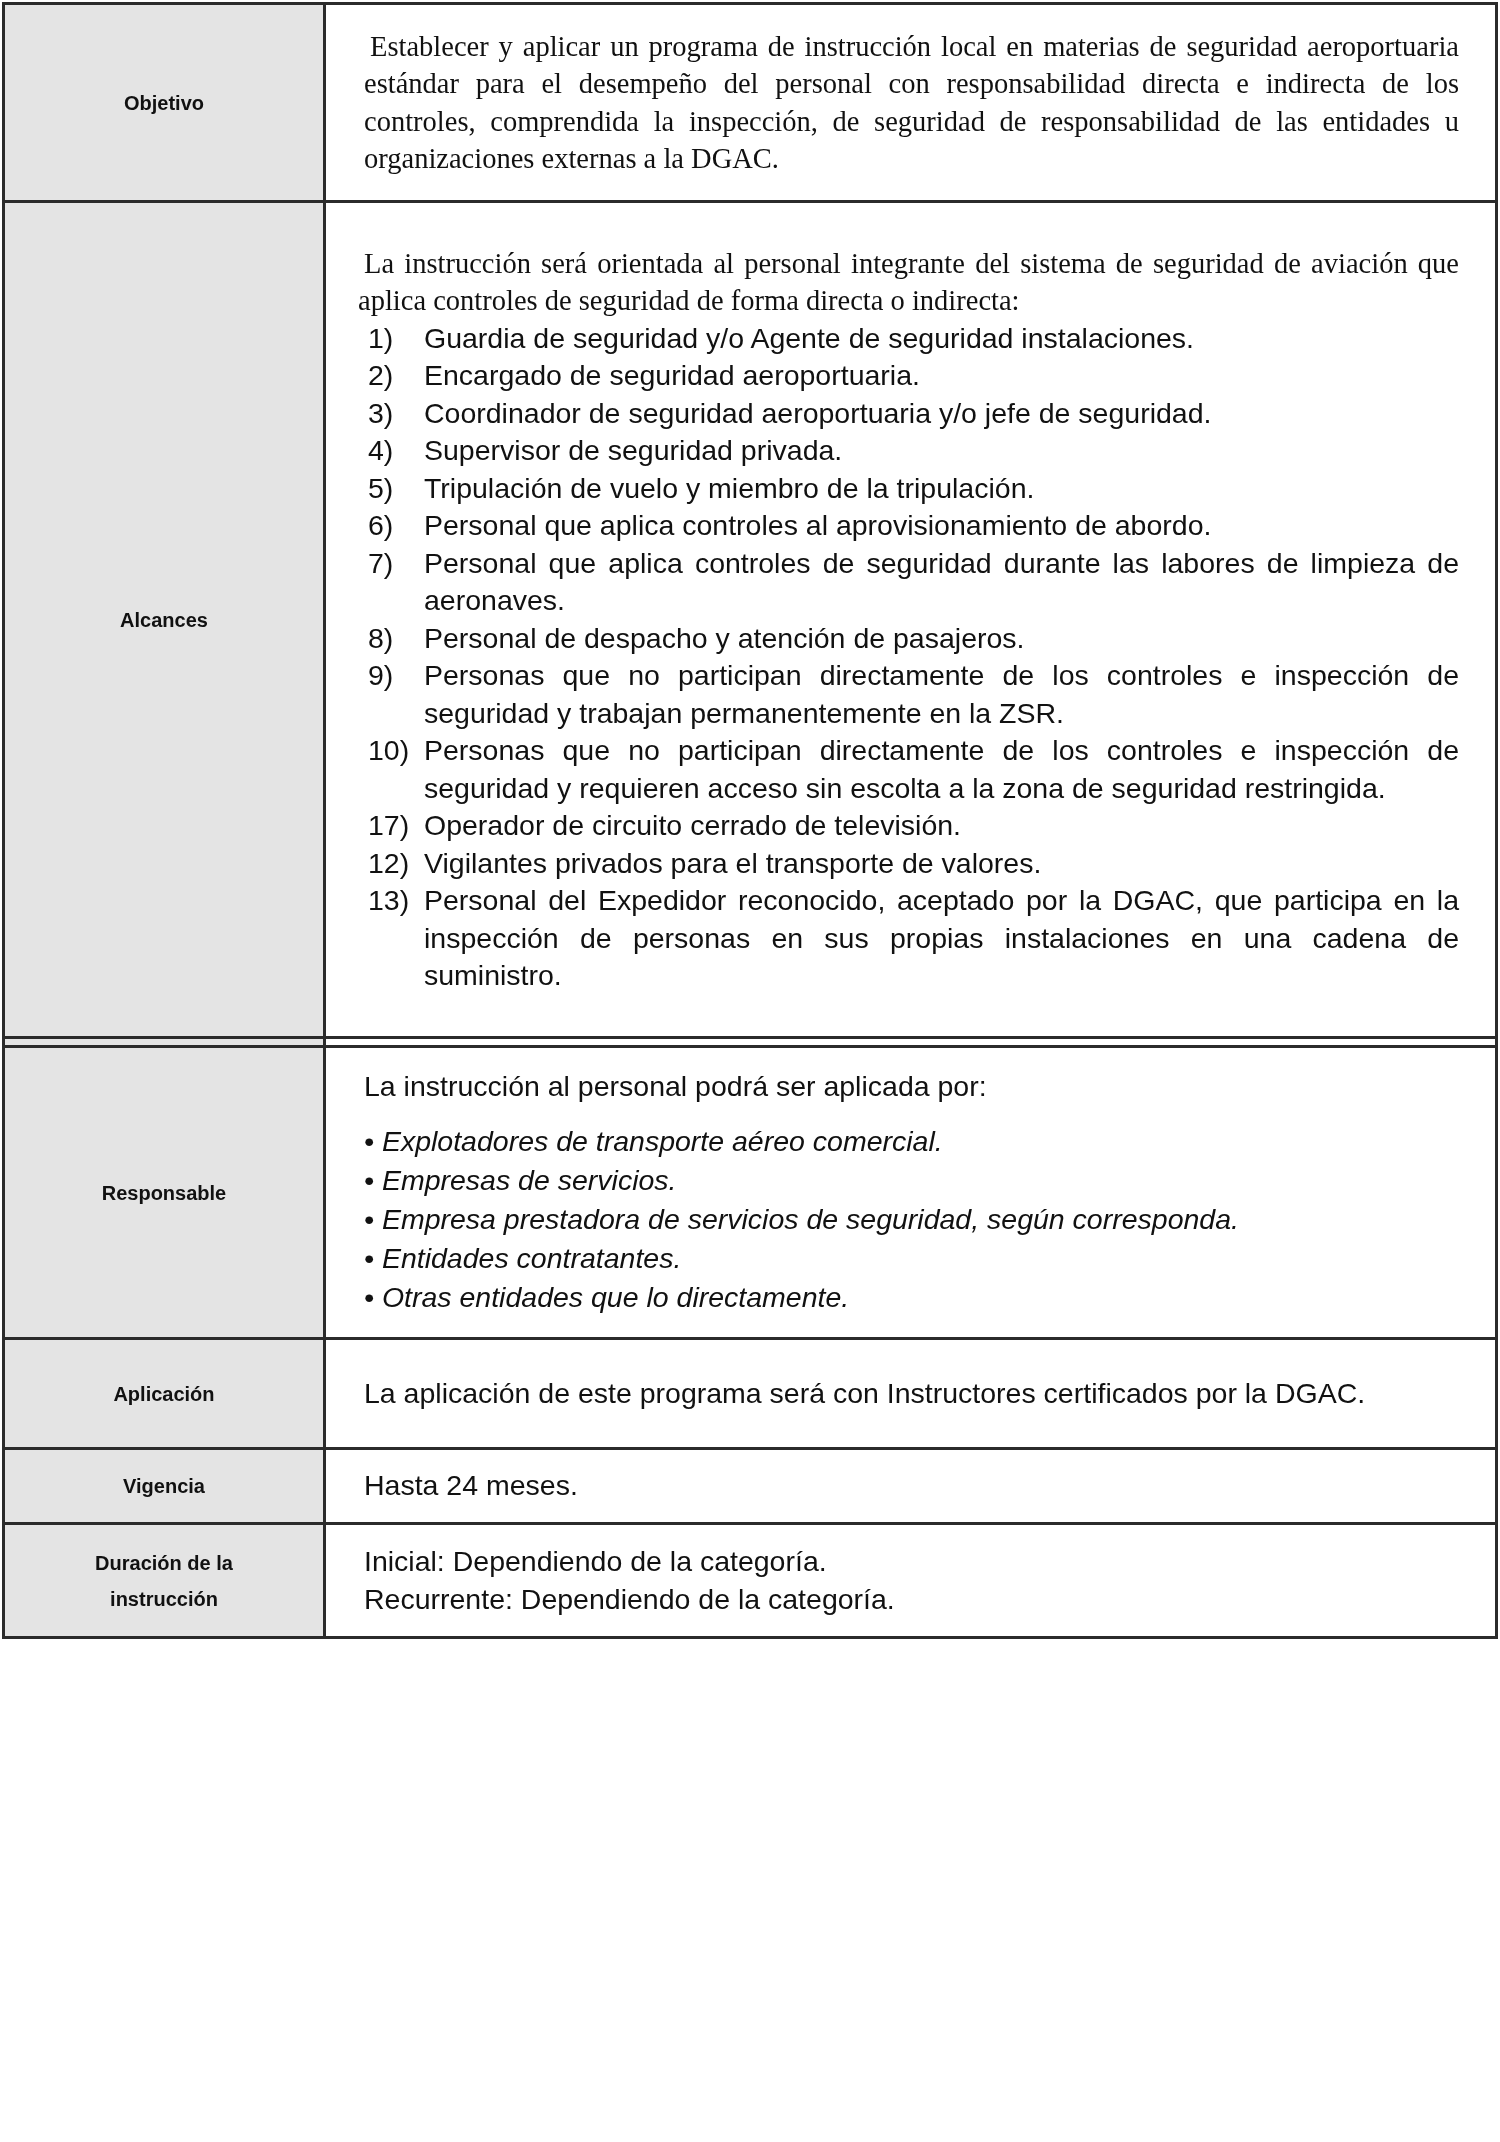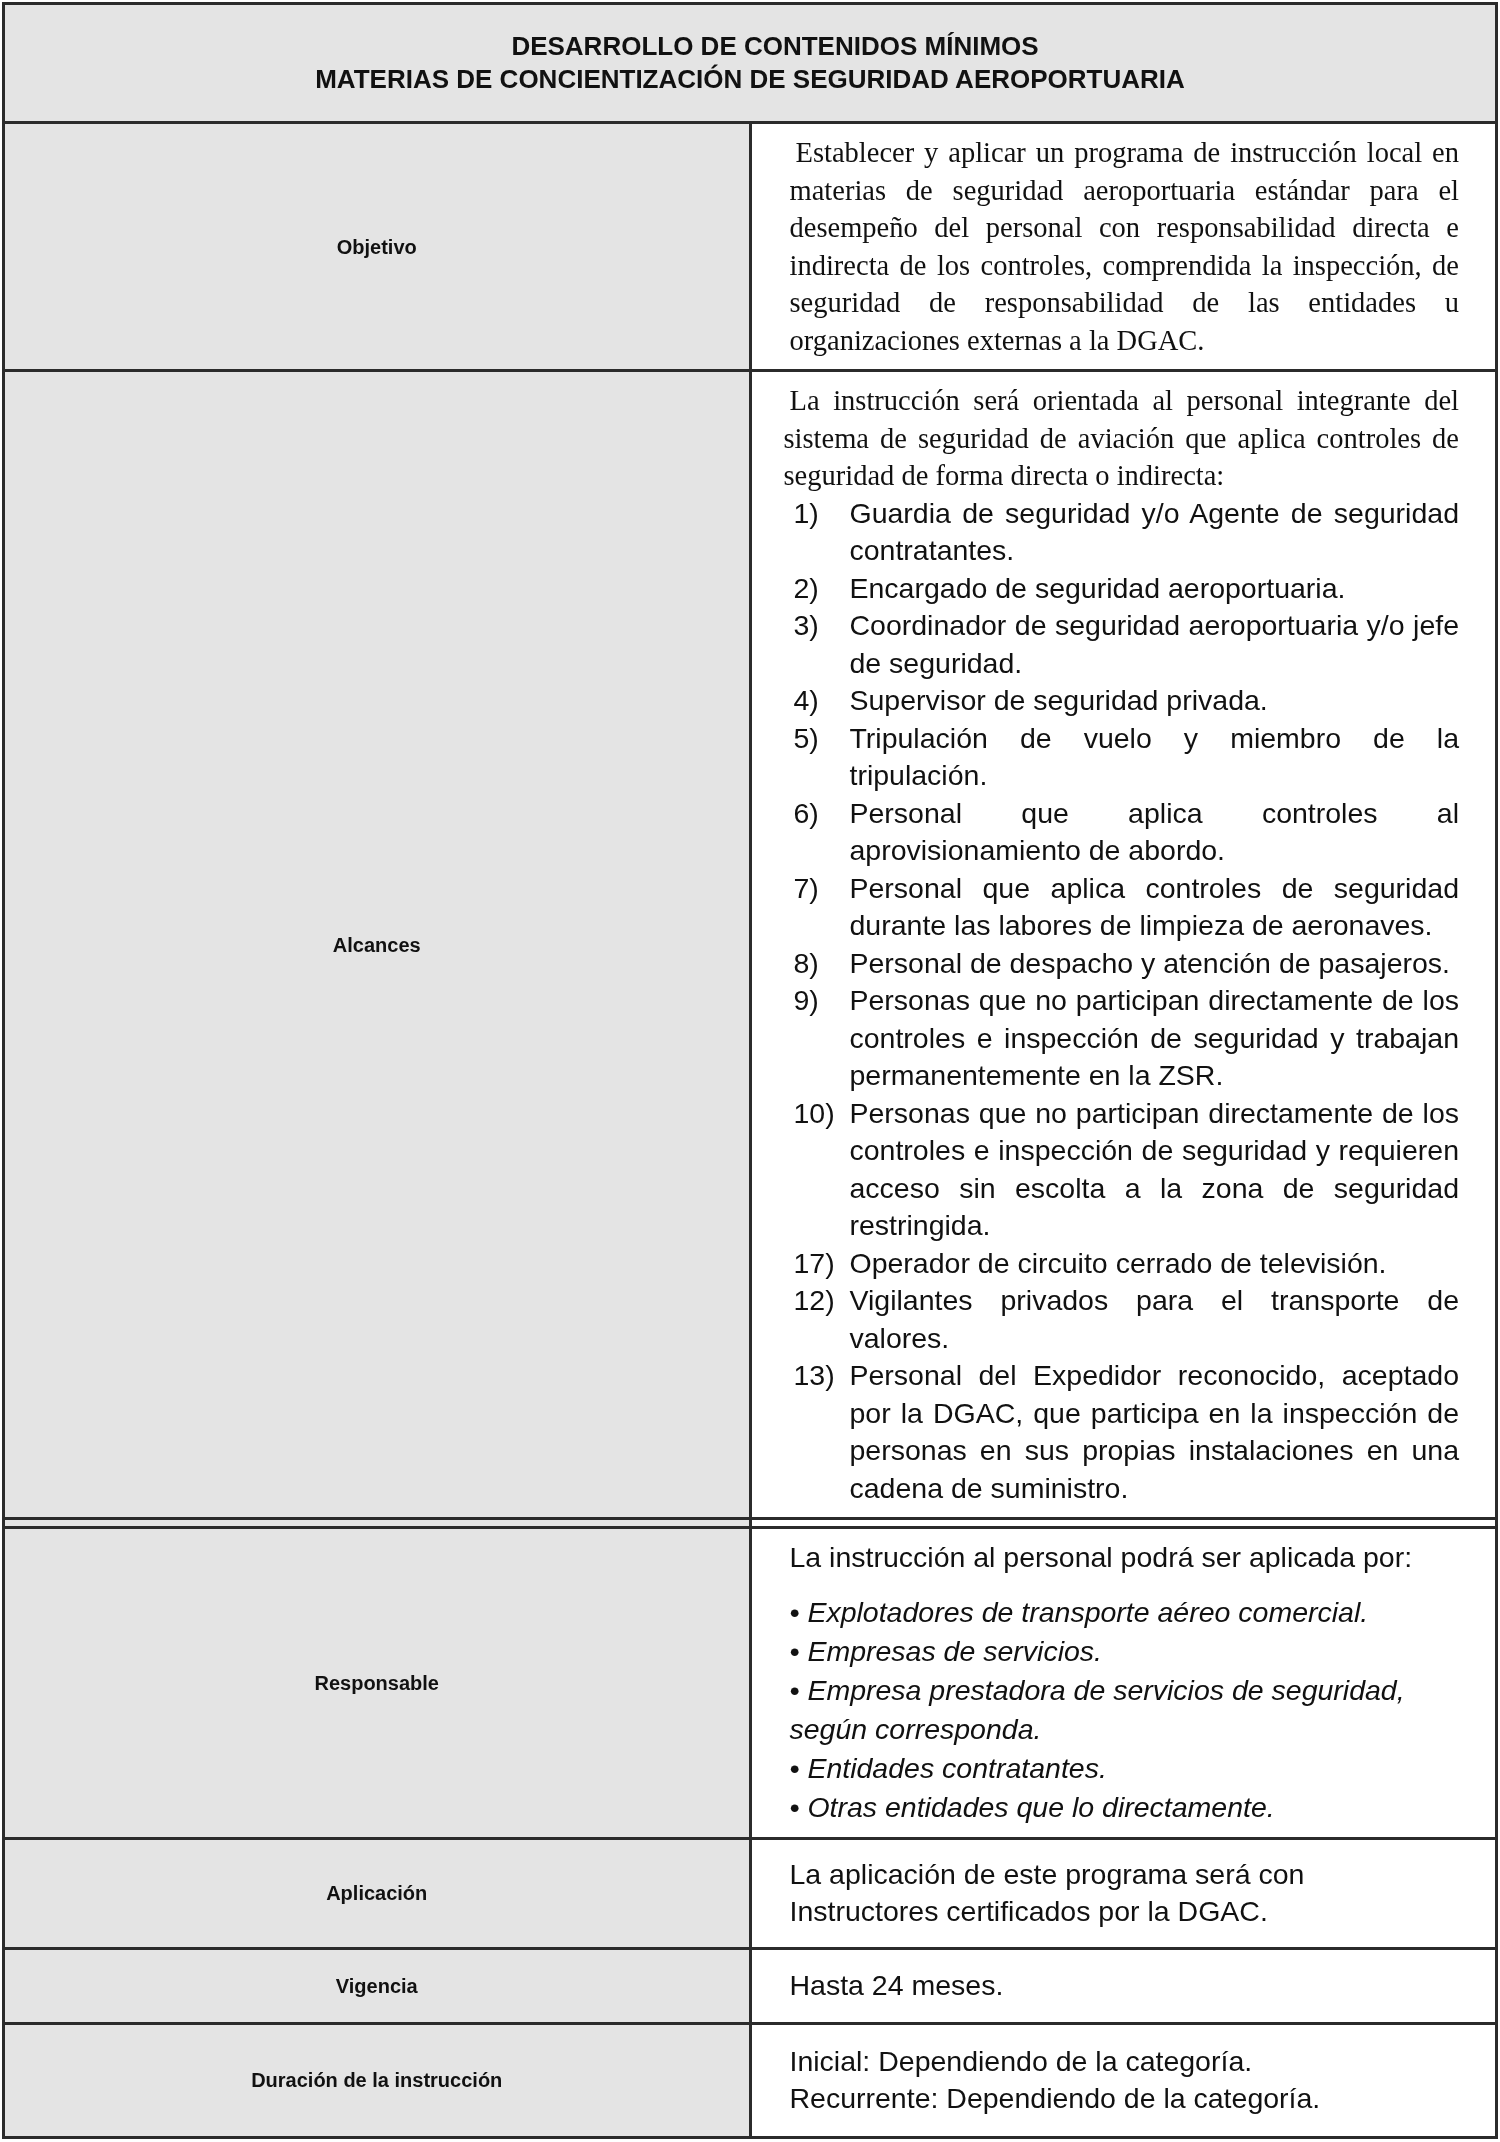--- a/index.html
+++ b/index.html
@@ -22,42 +22,36 @@
   ul.bul { list-style: none; margin: 0; padding: 0; }
   ul.bul li { line-height: 39px; font-style: italic; }
   .spacer-row td { height: 6px; padding: 0; }
 </style>
 </head>
 <body>
 
 <div class="doc">
 <table>
   <tbody>
-        <tr>
-    <td colspan="2" class="title-cell">
-      <span class="t1">DESARROLLO DE CONTENIDOS MÍNIMOS</span>
-      <span class="t2">MATERIAS DE CONCIENTIZACIÓN DE SEGURIDAD AEROPORTUARIA</span>
-    </td>
-  </tr>
 
   <tr style="height:198px">
     <td class="label">Objetivo</td>
     <td class="content">
       <p class="justify intro">Establecer y aplicar un programa de instrucción local en materias de seguridad aeroportuaria estándar para el desempeño del personal con responsabilidad directa e indirecta de los controles, comprendida la inspección, de seguridad de responsabilidad de las entidades u organizaciones externas a la DGAC.</p>
     </td>
   </tr>
 
   <tr style="height:836px">
     <td class="label">Alcances</td>
     <td class="content" style="padding-left:32px;">
       <p class="justify intro">La instrucción será orientada al personal integrante del sistema de seguridad de aviación que aplica controles de seguridad de forma directa o indirecta:</p>
       <ol class="num" id="alcances-list">
               <li>
                 <span class="n">1)</span>
-                <span class="tx">Guardia de seguridad y/o Agente de seguridad contratantes.</span>
+                <span class="tx">Guardia de seguridad y/o Agente de seguridad instalaciones.</span>
               </li>
               <li>
                 <span class="n">2)</span>
                 <span class="tx">Encargado de seguridad aeroportuaria.</span>
               </li>
               <li>
                 <span class="n">3)</span>
                 <span class="tx">Coordinador de seguridad aeroportuaria y/o jefe de seguridad.</span>
               </li>
               <li>

